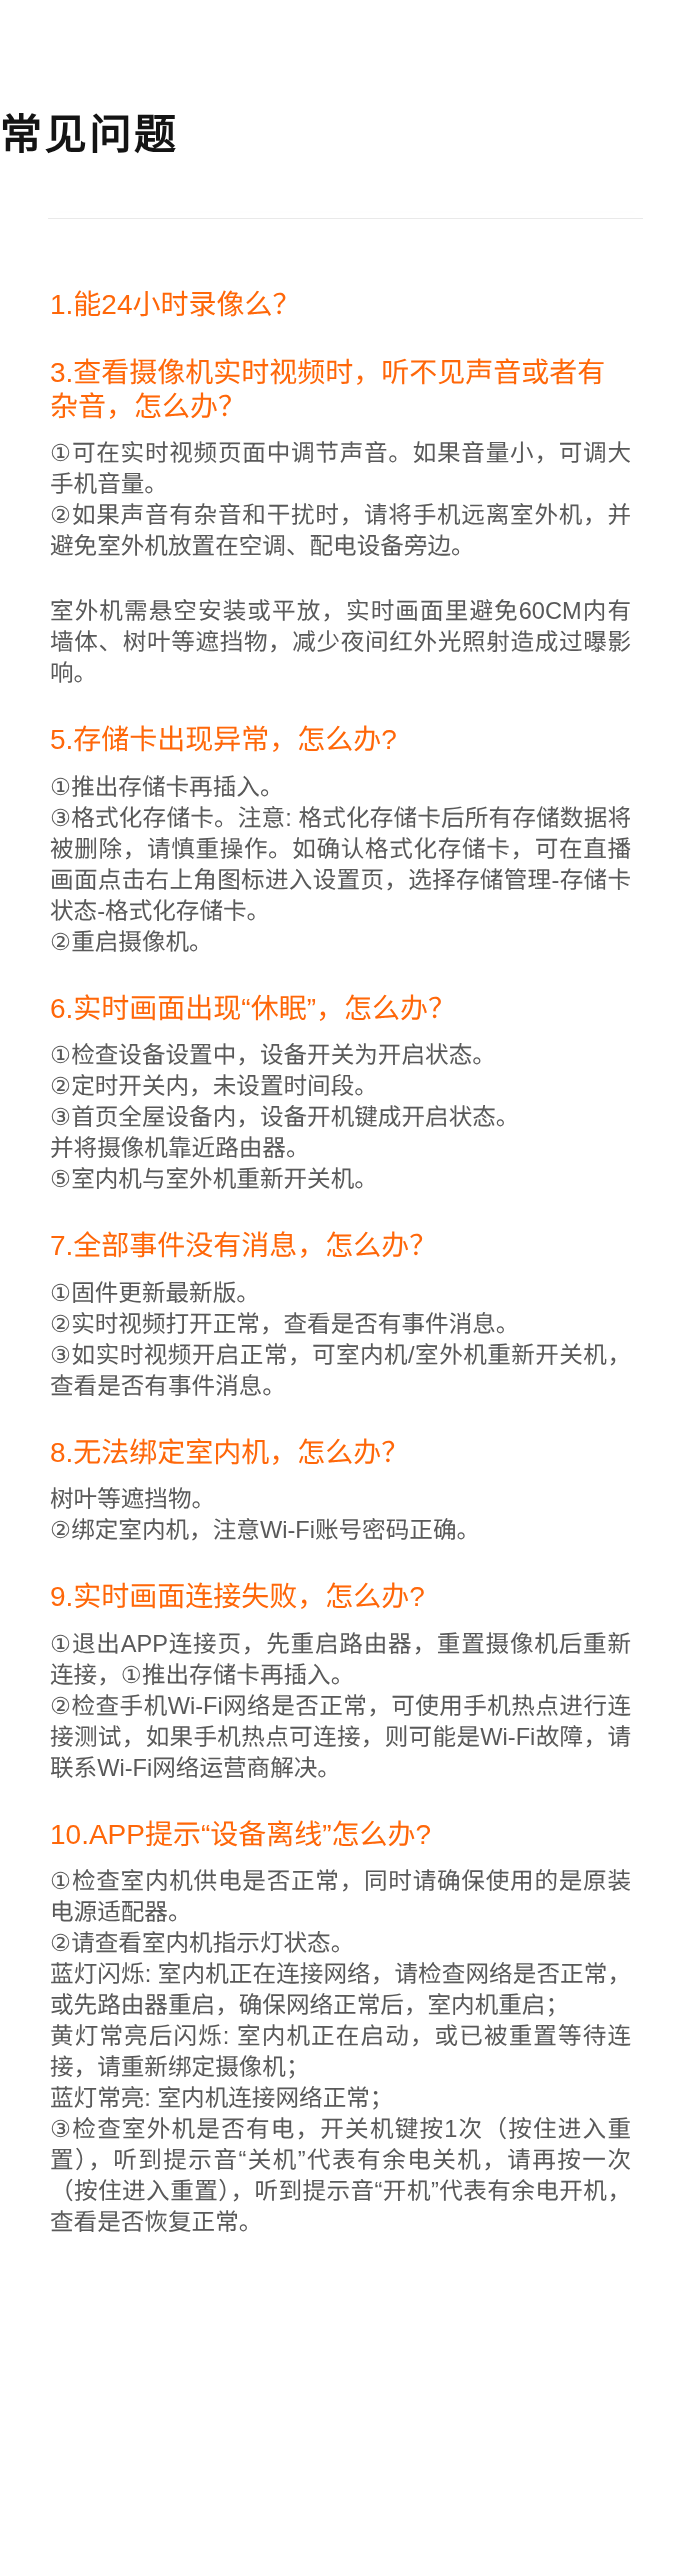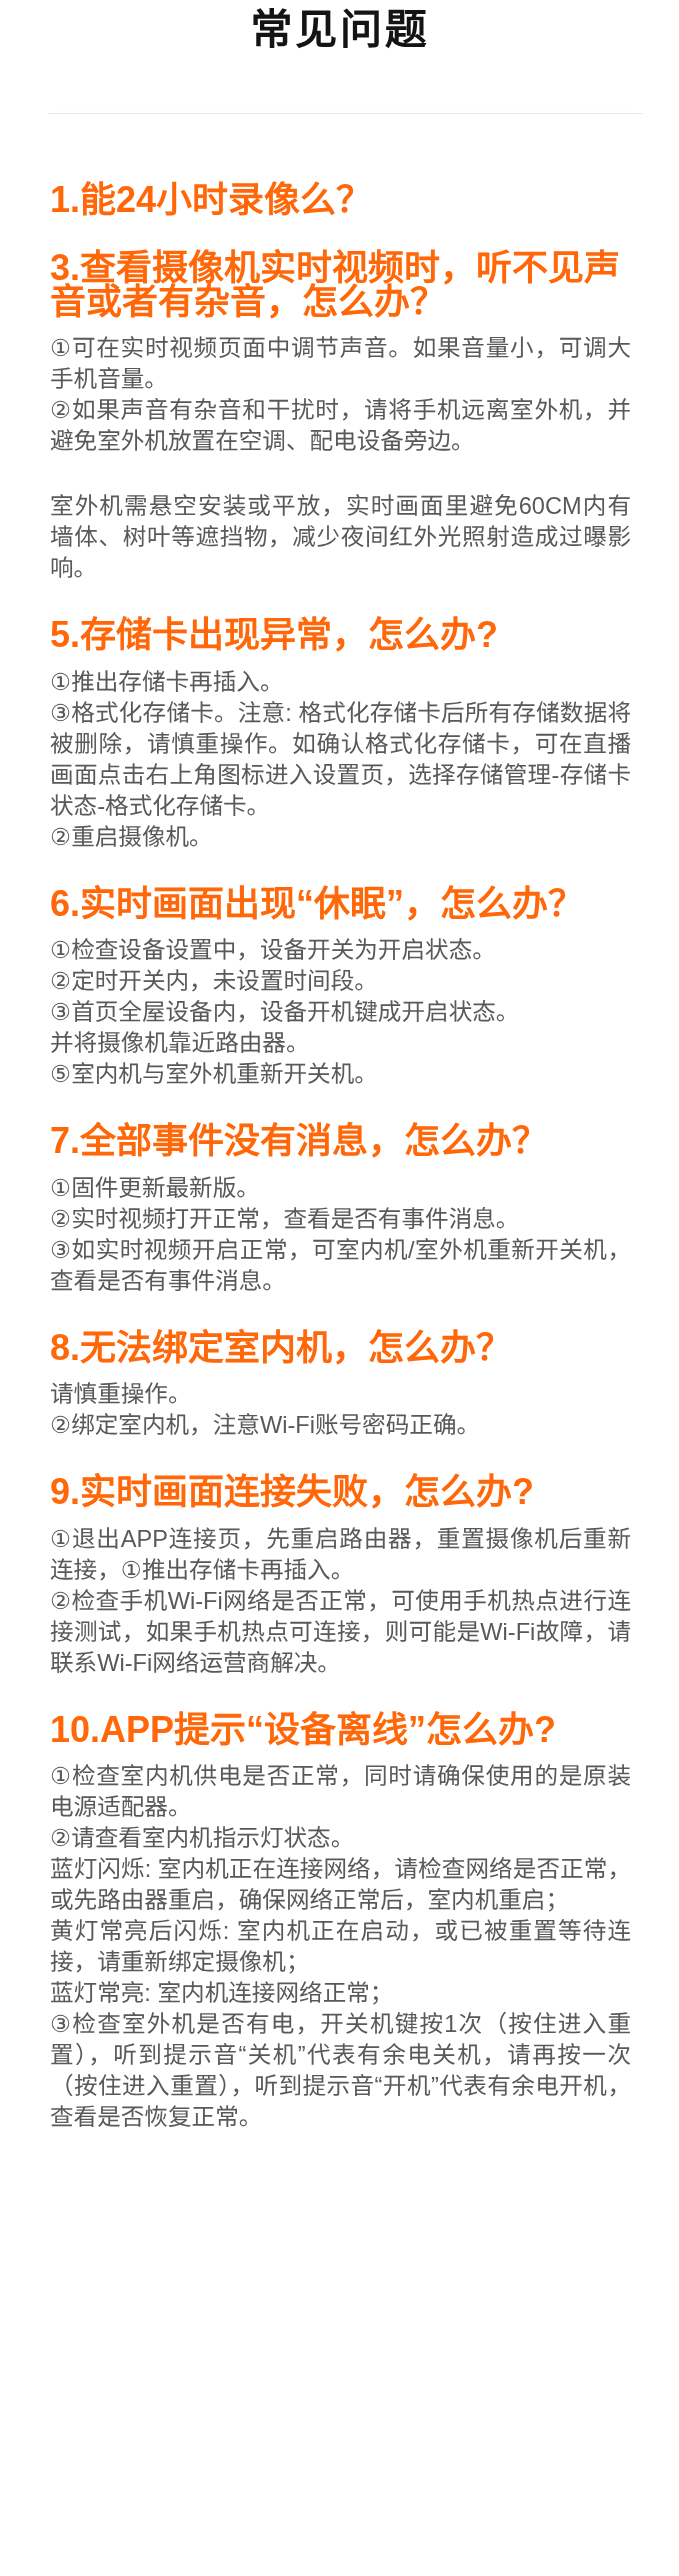--- a/index.html
+++ b/index.html
@@ -12,46 +12,46 @@
     width: 680px;
     height: 2576px;
     margin: 0 auto;
     background: var(--page-bg, #ffffff);
     overflow: hidden;
     box-sizing: border-box;
     font-family: "Liberation Sans", "DejaVu Sans", sans-serif;
   }
   .title {
     margin: 0;
+    padding-top: 105px;
     height: 60px;
     line-height: 60px;
-    text-align: center;
     font-size: 42px;
     font-weight: 700;
     letter-spacing: 2.7px;
     color: var(--title-color, #141414);
   }
   .divider {
     width: 595px;
     height: 0.9px;
     margin: 53px auto 0 48px;
     background: var(--divider-color, #e9e9e9);
     box-shadow: 0 -6.3px 8.2px rgba(0, 0, 0, 0.045);
   }
   .faq-list {
     padding: 69px 49px 0 50px;
   }
   .faq-item {
     margin: 0 0 34px 0;
   }
   .question {
     margin: 0 0 14.5px 0;
-    font-size: 36px;
+    font-size: 28px;
     line-height: 34px;
-    font-weight: 700;
+    font-weight: 400;
     color: var(--accent-color, #ff6709);
   }
   .answers {
     margin: 0;
   }
   .answer {
     margin: 0;
     font-size: 23.6px;
     line-height: 31px;
     font-weight: 400;
@@ -114,21 +114,21 @@
     <div class="answers">
           <p class="answer">①固件更新最新版。</p>
           <p class="answer">②实时视频打开正常，查看是否有事件消息。</p>
           <p class="answer">③如实时视频开启正常，可室内机/室外机重新开关机，查看是否有事件消息。</p>
         </div>
   </section>
 
   <section class="faq-item">
     <h2 class="question">8.无法绑定室内机，怎么办？</h2>
     <div class="answers">
-          <p class="answer">请慎重操作。</p>
+          <p class="answer">树叶等遮挡物。</p>
           <p class="answer">②绑定室内机，注意Wi-Fi账号密码正确。</p>
         </div>
   </section>
 
   <section class="faq-item">
     <h2 class="question">9.实时画面连接失败，怎么办?</h2>
     <div class="answers">
           <p class="answer">①退出APP连接页，先重启路由器，重置摄像机后重新连接，①推出存储卡再插入。</p>
           <p class="answer">②检查手机Wi-Fi网络是否正常，可使用手机热点进行连接测试，如果手机热点可连接，则可能是Wi-Fi故障，请联系Wi-Fi网络运营商解决。</p>
         </div>

